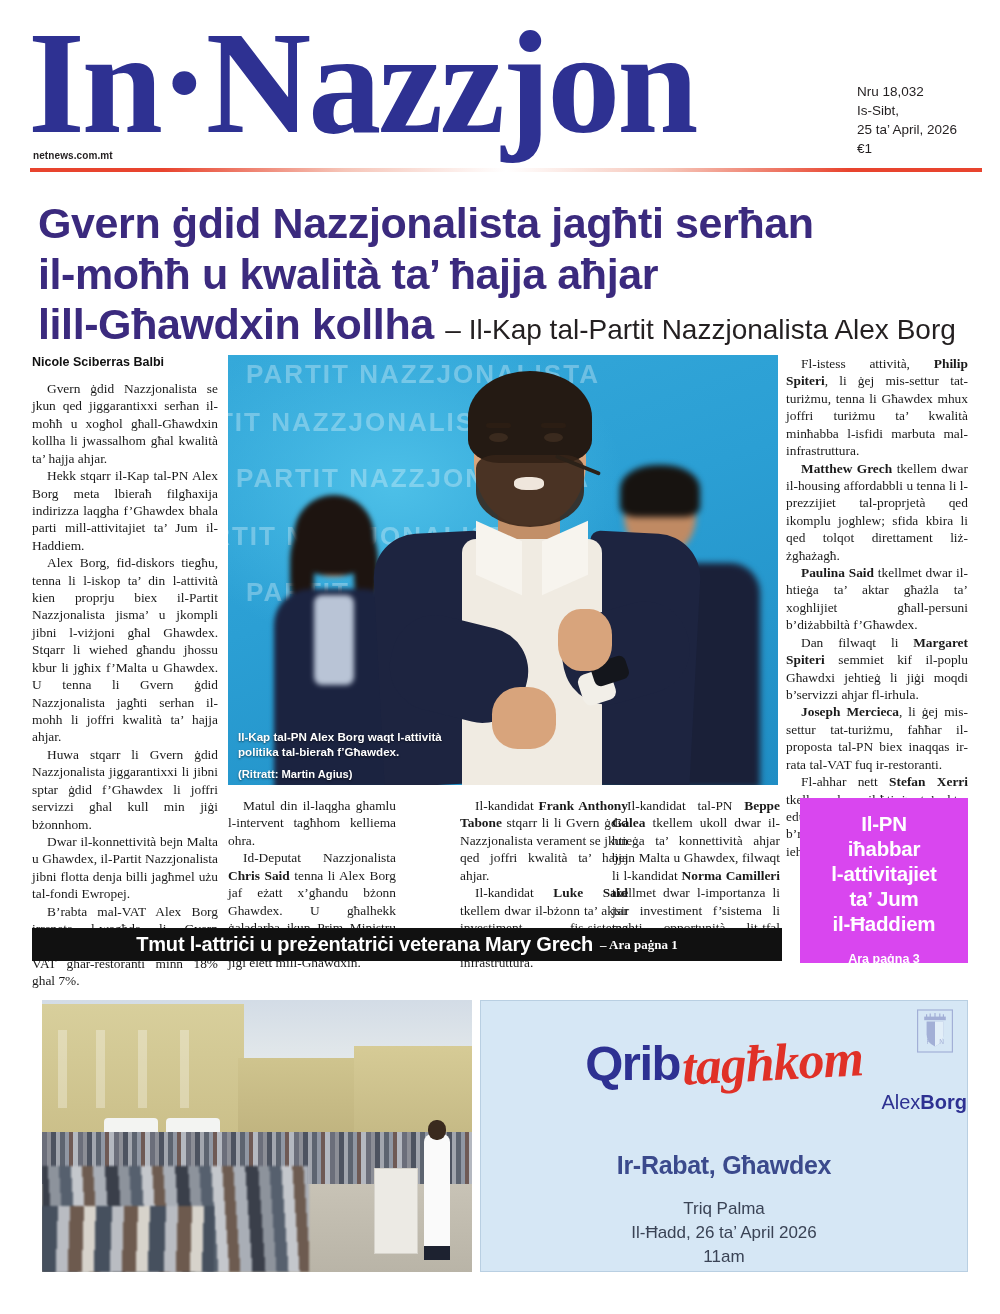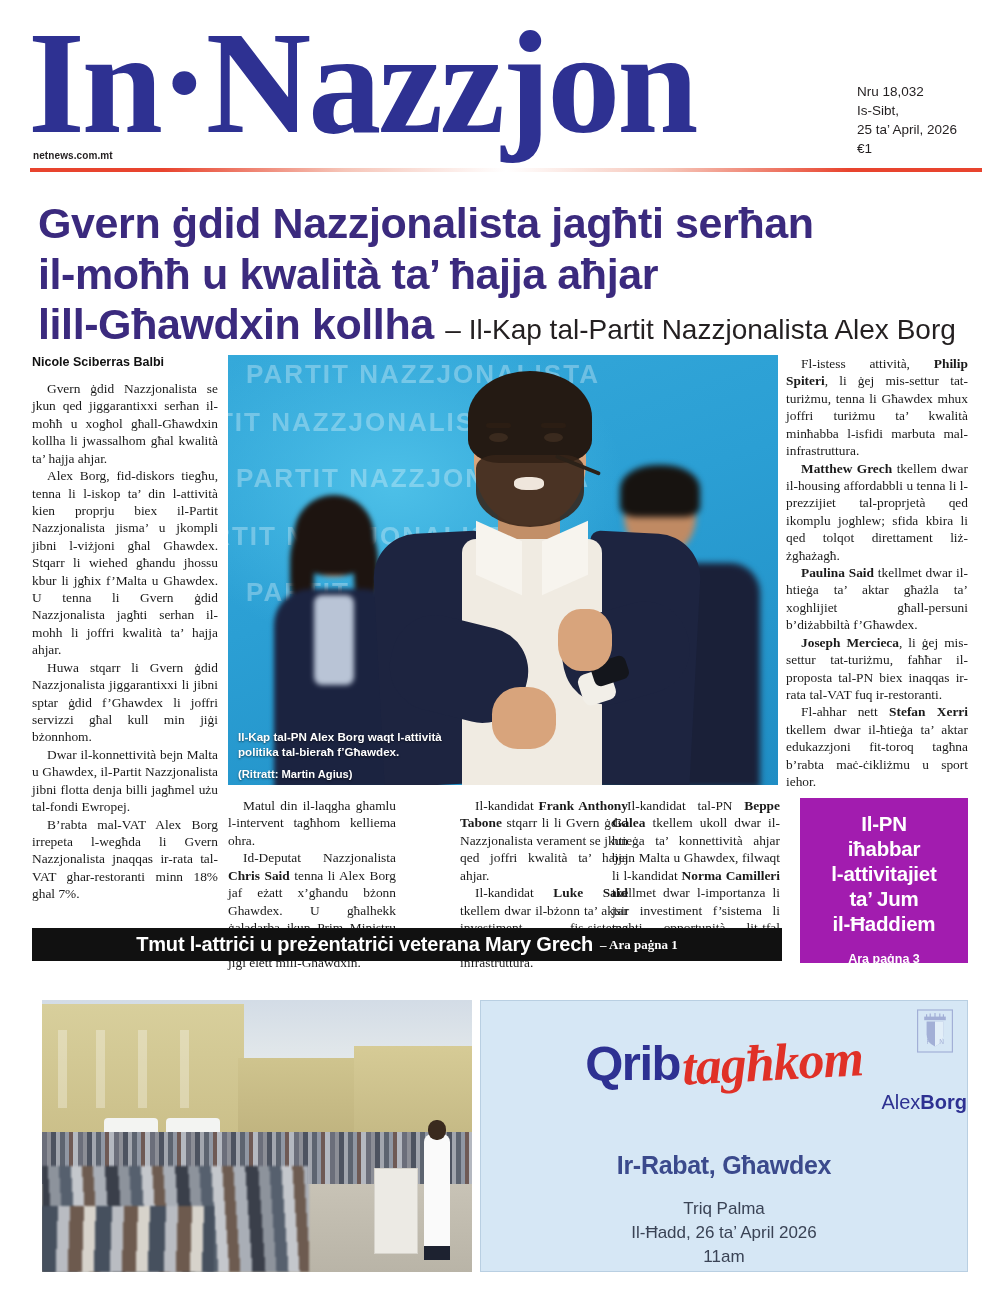--- a/index.html
+++ b/index.html
@@ -253,21 +253,21 @@
   
   .subcols { position: absolute; left: 228px; top: 442px; width: 552px; }
   .subcol { position: absolute; top: 0; width: 168px; }
   .subcol.s1 { left: 0; }
   .subcol.s2 { left: 184px; margin-left: 48px; }
   .subcol.s3 { left: 384px; }
 
   
   .promo {
     position: absolute; left: 800px; top: 798px; width: 168px; height: 165px;
-    background: #a21caf;
+    background: #d946ef;
     color: #fff;
     text-align: center;
     padding-top: 13px;
   }
   .promo .ptitle {
     font-family: "Liberation Sans", sans-serif;
     font-weight: bold; font-size: 20.5px; line-height: 1.22;
     letter-spacing: -.2px;
   }
   .promo .psee {
@@ -435,20 +435,21 @@
       <span class="kicker">– Il-Kap tal-Partit Nazzjonalista Alex Borg</span>
     </div>
   </div>
 
   <div class="body-area">
 
     <div class="col-left">
       <div class="byline">Nicole Sciberras Balbi</div>
       <div id="left-col-paras">
           <p class="bodytext">Gvern ġdid Nazzjonalista se jkun qed jiggarantixxi serħan il-moħħ u xogħol għall-Għawdxin kollha li jwassalhom għal kwalità ta’ hajja ahjar.</p>
+          <p class="bodytext">Hekk stqarr il-Kap tal-PN Alex Borg meta lbieraħ filgħaxija indirizza laqgha f’Ghawdex bhala parti mill-attivitajiet ta’ Jum il-Haddiem.</p>
           <p class="bodytext">Alex Borg, fid-diskors tiegħu, tenna li l-iskop ta’ din l-attività kien proprju biex il-Partit Nazzjonalista jisma’ u jkompli jibni l-viżjoni għal Ghawdex. Stqarr li wiehed għandu jhossu kbur li jgħix f’Malta u Ghawdex. U tenna li Gvern ġdid Nazzjonalista jagħti serhan il-mohh li joffri kwalità ta’ hajja ahjar.</p>
           <p class="bodytext">Huwa stqarr li Gvern ġdid Nazzjonalista jiggarantixxi li jibni sptar ġdid f’Ghawdex li joffri servizzi għal kull min jiġi bżonnhom.</p>
           <p class="bodytext">Dwar il-konnettività bejn Malta u Ghawdex, il-Partit Nazzjonalista jibni flotta denja billi jagħmel użu tal-fondi Ewropej.</p>
           <p class="bodytext">B’rabta mal-VAT Alex Borg irrepeta l-wegħda li Gvern Nazzjonalista jnaqqas ir-rata tal-VAT ghar-restoranti minn 18% ghal 7%.</p>
         </div>
     </div>
 
     <div class="photo-main">
       <div class="bg"></div>
       <div class="watermark wm1">PARTIT NAZZJONALISTA</div>
@@ -513,20 +514,21 @@
       <div class="subcol s3" id="subcol-3">
           <p class="bodytext">Il-kandidat tal-PN <b>Beppe Galea</b> tkellem ukoll dwar il-htieġa ta’ konnettività ahjar bejn Malta u Ghawdex, filwaqt li l-kandidat <b>Norma Camilleri</b> tkellmet dwar l-importanza li jsir investiment f’sistema li taghti opportunità lit-tfal kollha b’abilitajiet differenti.</p>
         </div>
     </div>
 
     <div class="col-right">
       <div id="right-col-paras">
           <p class="bodytext">Fl-istess attività, <b>Philip Spiteri</b>, li ġej mis-settur tat-turiżmu, tenna li Għawdex mhux joffri turiżmu ta’ kwalità minħabba l-isfidi marbuta mal-infrastruttura.</p>
           <p class="bodytext"><b>Matthew Grech</b> tkellem dwar il-housing affordabbli u tenna li l-prezzijiet tal-proprjetà qed ikomplu joghlew; sfida kbira li qed tolqot direttament liż-żgħażagħ.</p>
           <p class="bodytext"><b>Paulina Said</b> tkellmet dwar il-htieġa ta’ aktar għażla ta’ xoghlijiet għall-persuni b’diżabbiltà f’Għawdex.</p>
+          <p class="bodytext">Dan filwaqt li <b>Margaret Spiteri</b> semmiet kif il-poplu Għawdxi jehtieġ li jiġi moqdi b’servizzi ahjar fl-irhula.</p>
           <p class="bodytext"><b>Joseph Mercieca</b>, li ġej mis-settur tat-turiżmu, faħħar il-proposta tal-PN biex inaqqas ir-rata tal-VAT fuq ir-restoranti.</p>
           <p class="bodytext">Fl-ahhar nett <b>Stefan Xerri</b> tkellem dwar il-ħtieġa ta’ aktar edukazzjoni fit-toroq tagħna b’rabta maċ-ċikliżmu u sport iehor.</p>
         </div>
     </div>
   </div>
 
   <div class="promo">
     <div class="ptitle">
       <div>Il-PN</div>
       <div>iħabbar</div>

